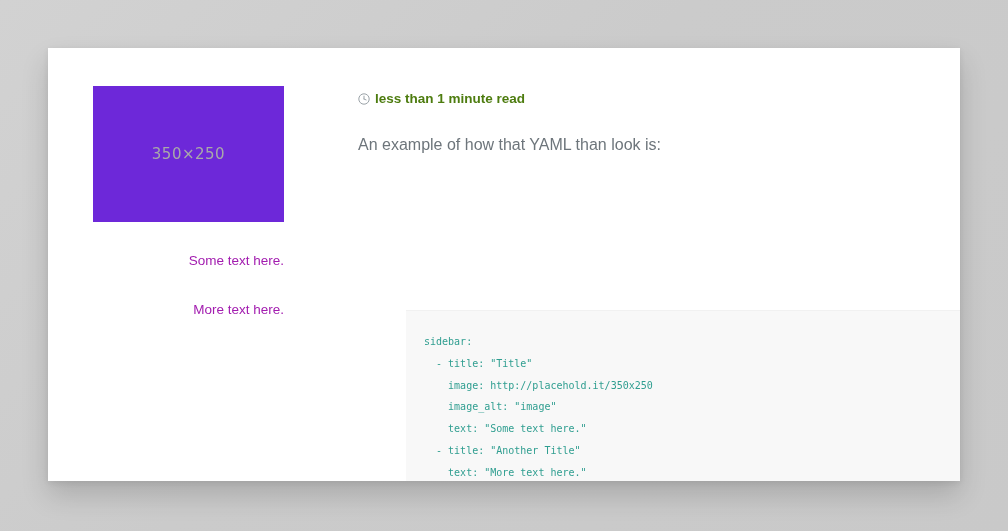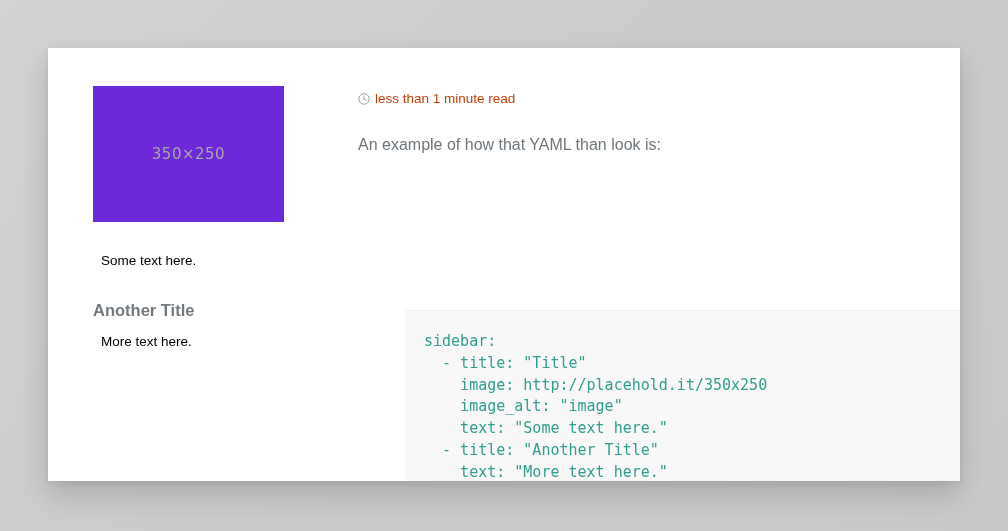--- a/index.html
+++ b/index.html
@@ -76,23 +76,24 @@
   .sidebar-heading {
     font-size: 16.5px;
     font-weight: bold;
     color: #72797e;
     margin: 0 0 12px 0;
     line-height: 1.2;
   }
 
   .sidebar-text {
     font-size: 13.5px;
-    color: #000000;
-    margin: 8px;
+    color: #a21caf;
+    margin: 0;
     line-height: 1.4;
+    text-align: right;
   }
 
   
   .article {
     position: absolute;
     left: 310px;
     top: 34px;
     right: 0;
   }
 
@@ -104,21 +105,22 @@
     line-height: 1.25;
     letter-spacing: -0.2px;
   }
 
   .article-meta {
     display: flex;
     align-items: center;
     gap: 5px;
     margin-top: 9px;
     font-size: 13.5px;
-    color: #c2410c;
+    color: #4d7c0f;
+    font-weight: bold;
   }
 
   .clock-icon {
     display: inline-block;
     width: 12px;
     height: 12px;
     flex: 0 0 12px;
     position: relative;
     top: 0px;
   }
@@ -143,21 +145,21 @@
     background: #f8f8f8;
     border-top: 1px solid #f1f1f1;
     box-sizing: border-box;
     overflow: hidden;
   }
 
   .code-pre {
     margin: 0;
     padding: 20px 0 0 18px;
     font-family: "DejaVu Sans Mono", "Liberation Mono", monospace;
-    font-size: 15px;
+    font-size: 10px;
     line-height: 21.8px;
     color: #2f9e90;
     white-space: pre;
   }
 
   .code-line { display: block; }
 </style>
 </head>
 <body>
 
@@ -169,21 +171,20 @@
 
         <div class="sidebar-figure">
           <span class="sidebar-figure-label">350×250</span>
         </div>
 
         <div class="sidebar-block">
           <p class="sidebar-text">Some text here.</p>
         </div>
 
         <div class="sidebar-block">
-          <h3 class="sidebar-heading">Another Title</h3>
           <p class="sidebar-text">More text here.</p>
         </div>
 
       </aside>
 
       <article class="article">
 
 
         <div class="article-meta">
           <span class="clock-icon">

